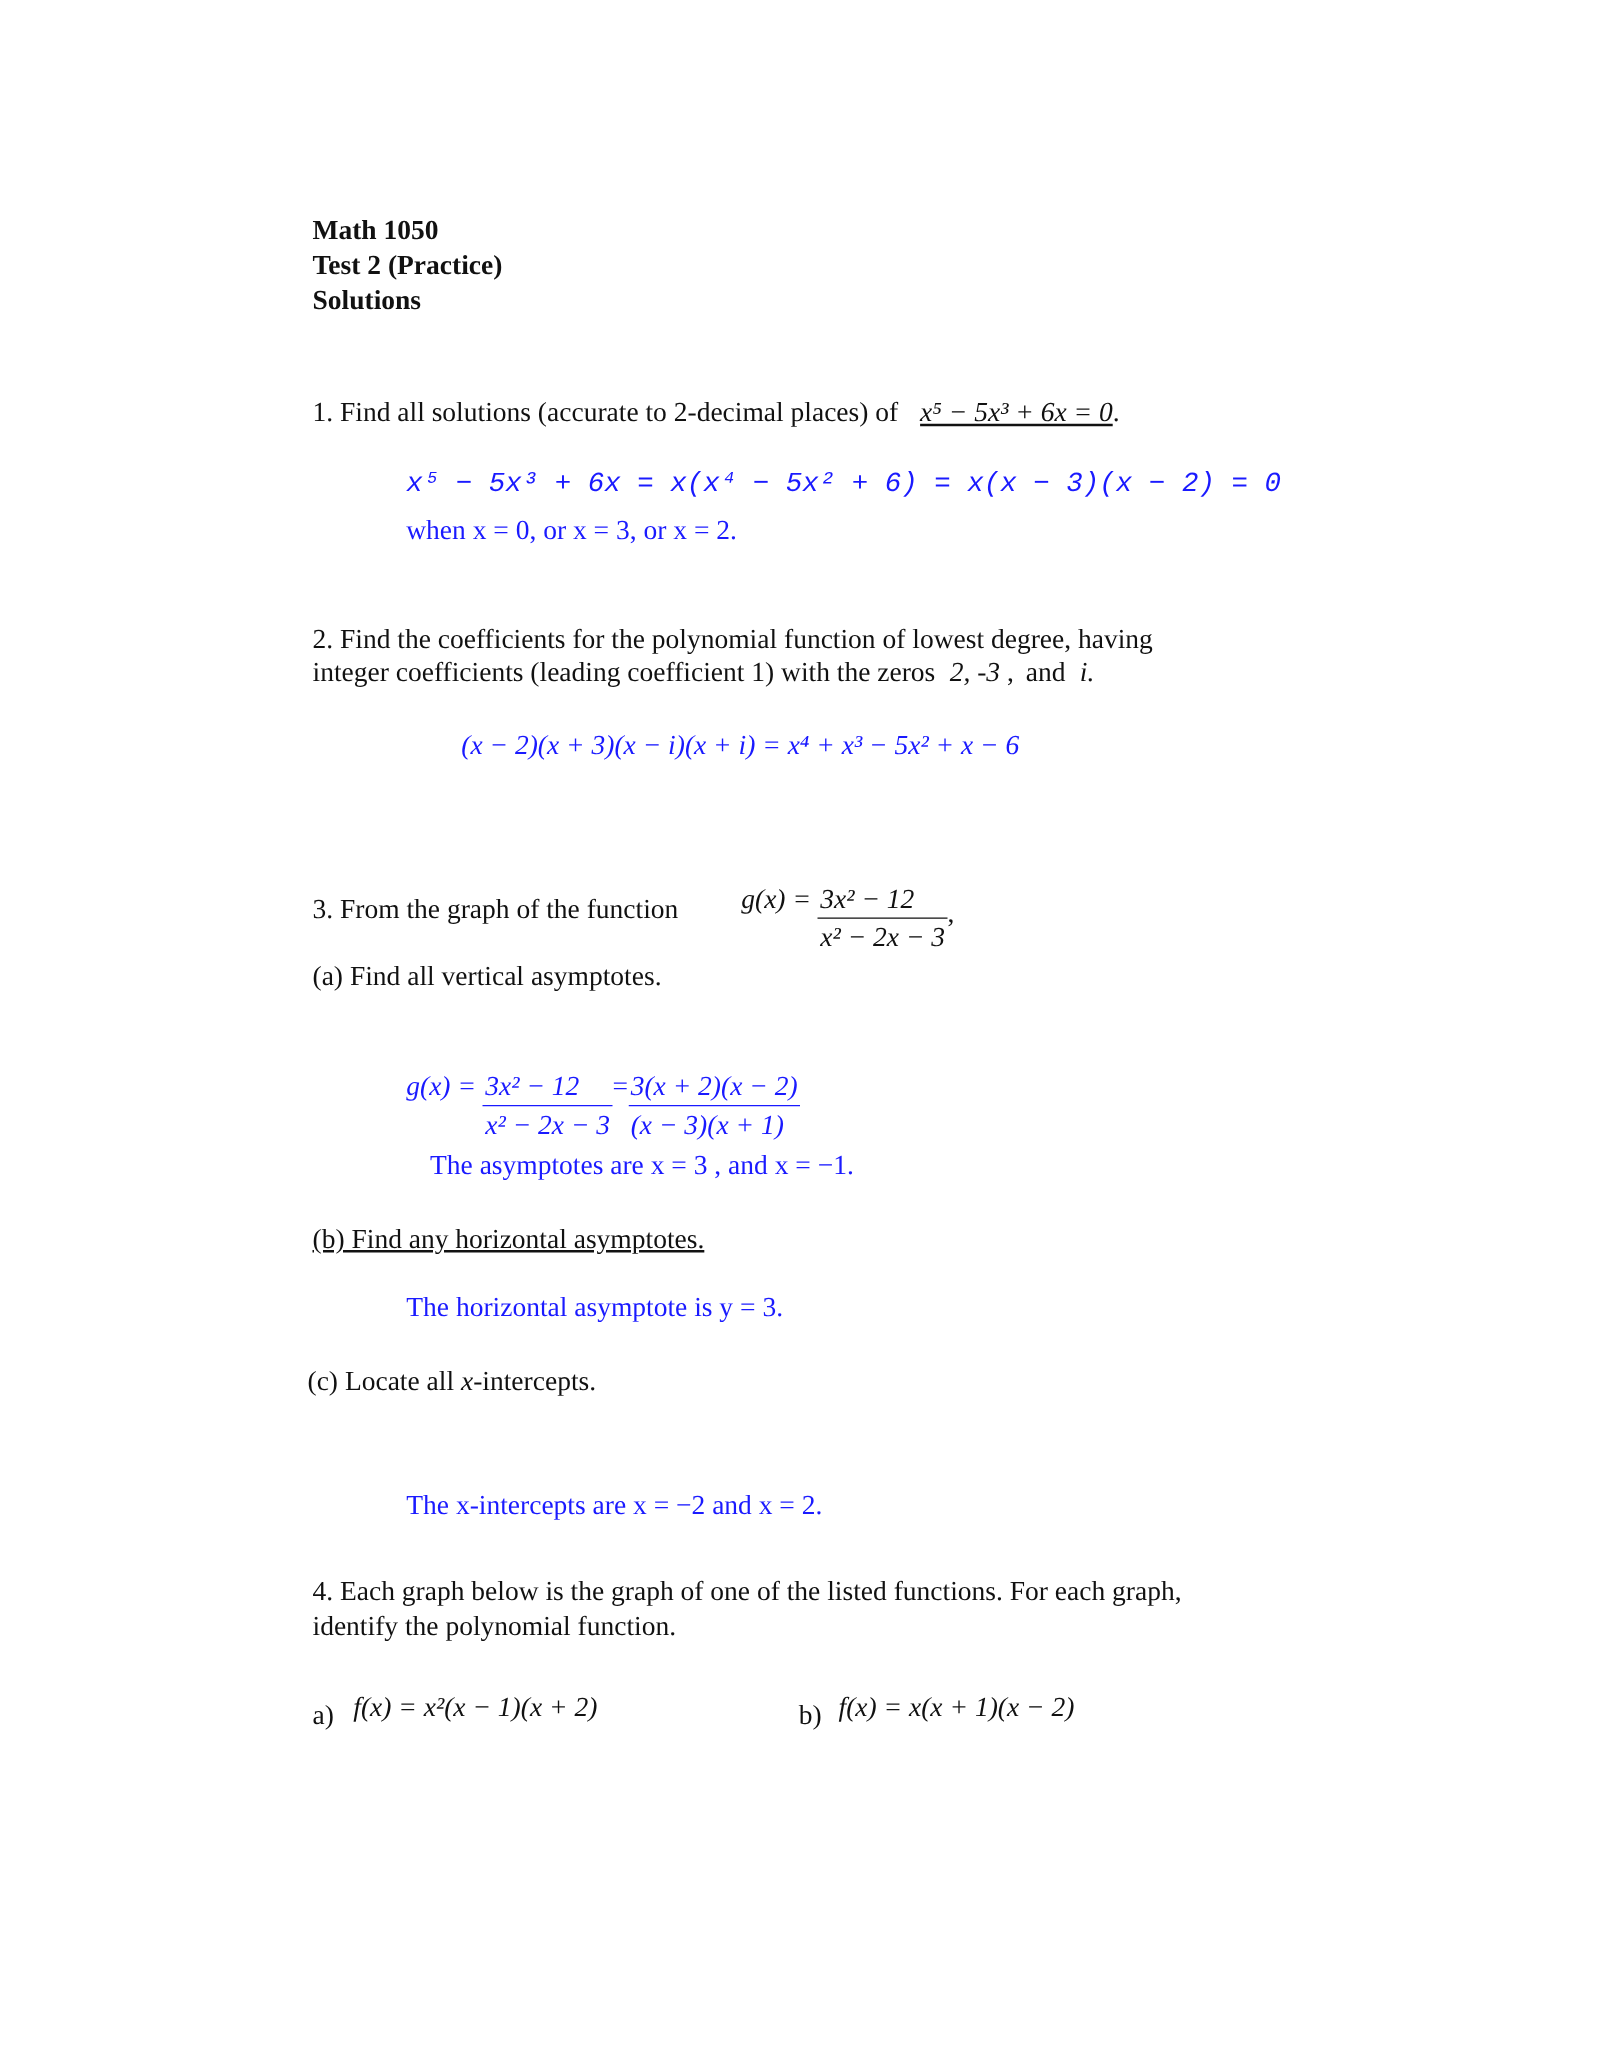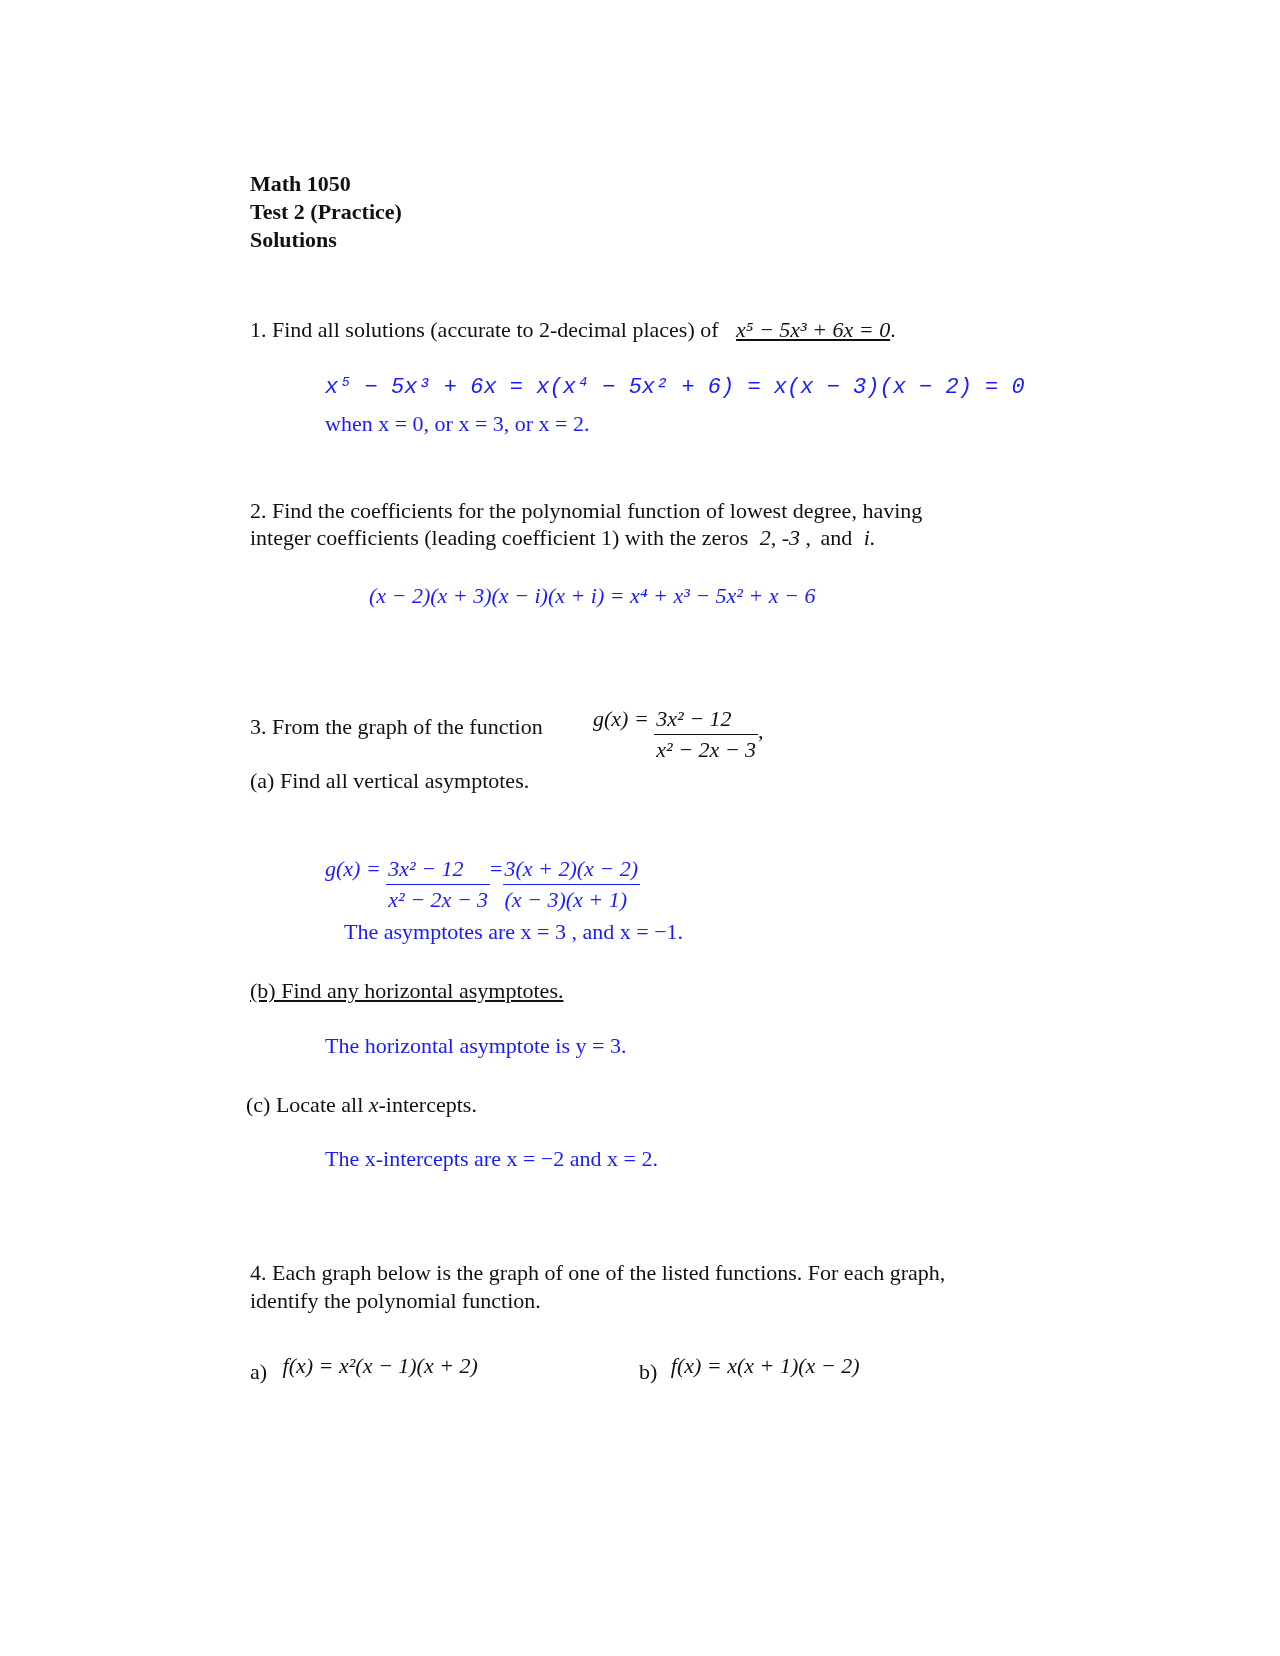--- a/index.html
+++ b/index.html
@@ -90,21 +90,21 @@
   </span>
 </div>
 <div class="abs ans" style="left:344px; top:918px;">The asymptotes are  x = 3 , and  x = −1.</div>
 
 <div class="abs q" style="left:250px; top:977px;text-decoration:underline;">(b) Find any horizontal asymptotes.</div>
 <div class="abs ans" style="left:325px; top:1032px;">The horizontal asymptote is  y = 3.</div>
 
 <div class="abs q" style="left:246px; top:1091px;">
   <span>(c) Locate all </span><span class="it">x</span><span>-intercepts.</span>
 </div>
-<div class="abs ans" style="left:325px; top:1145px;">The x-intercepts are  x = −2 and  x = 2.</div>
+<div class="abs ans" style="left:325px; top:1190px;">The x-intercepts are  x = −2 and  x = 2.</div>
 
 <div class="abs q" style="left:250px; top:1259px;">4. Each graph below is the graph of one of the listed functions.  For each graph,</div>
 <div class="abs q" style="left:250px; top:1287px;">identify the polynomial function.</div>
 
 <div class="abs q" style="left:250px; top:1352px;">
   <span style="vertical-align:-6px;">a)</span>
   <span class="it" style="margin-left:10px;">f(x) = x²(x − 1)(x + 2)</span>
 </div>
 <div class="abs q" style="left:639px; top:1352px;">
   <span style="vertical-align:-6px;">b)</span>

